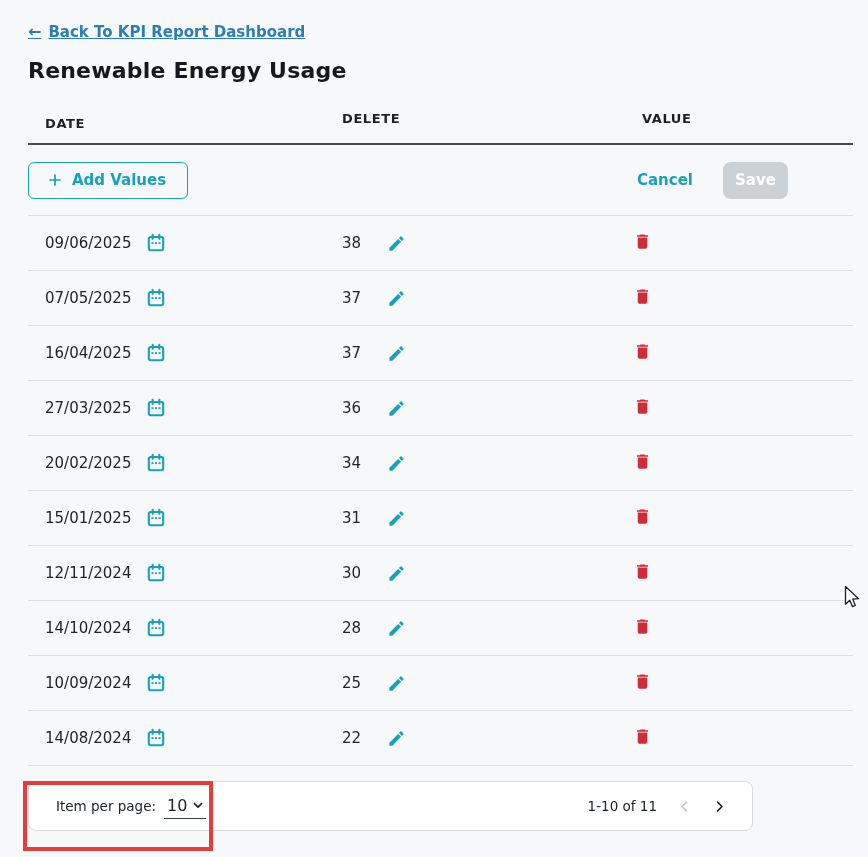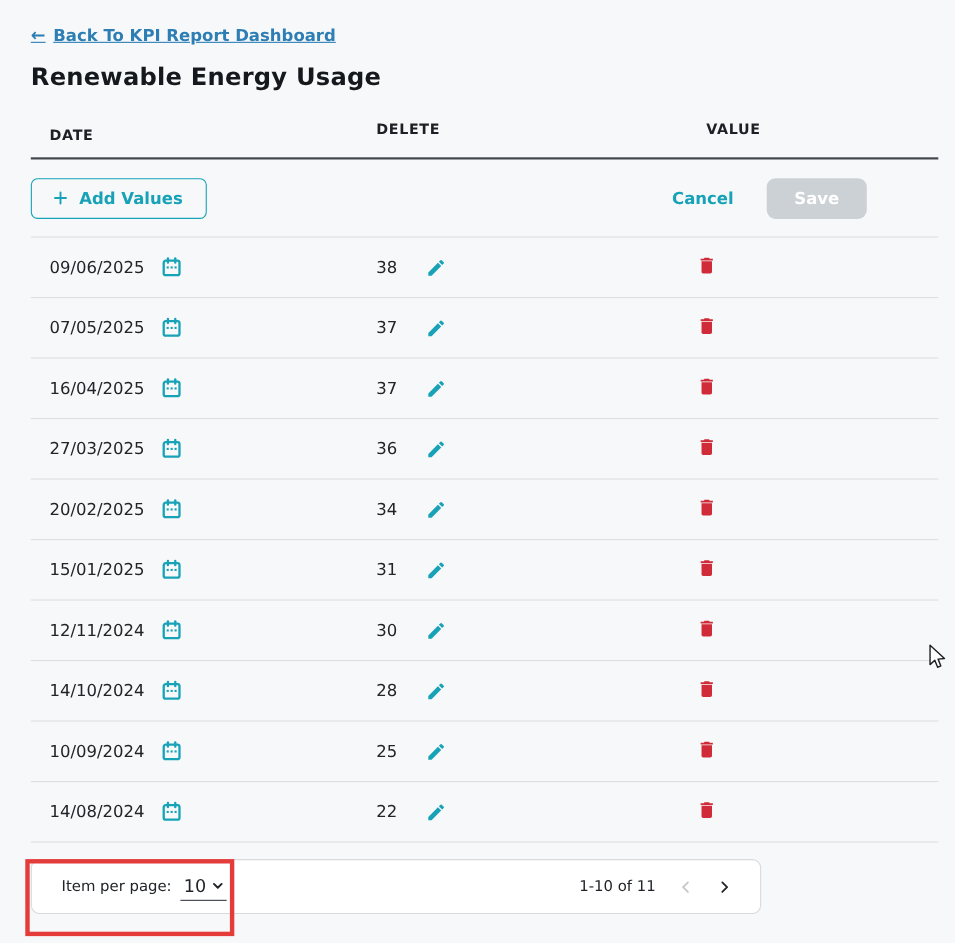--- a/index.html
+++ b/index.html
@@ -51,39 +51,39 @@
     border: 1.5px solid #17a2b8; border-radius: 6px;
     background: transparent; color: #17a2b8;
     font-family: inherit; font-size: 15px; font-weight: bold; cursor: pointer;
   }
   .right-actions { display: flex; align-items: center; gap: 30px; }
   .cancel-btn {
     background: none; border: none; color: #17a2b8;
     font-family: inherit; font-size: 15px; font-weight: bold; cursor: pointer;
   }
   .save-btn {
-    width: 91px; height: 37px; border: none; border-radius: 8px;
+    width: 65px; height: 37px; border: none; border-radius: 8px;
     background: #ccd1d5; color: #ffffff;
     font-family: inherit; font-size: 15px; font-weight: bold; cursor: default;
   }
   
   .data-row { height: 55px; border-bottom: 1px solid #dcdfe3; }
   .date-cell { display: flex; align-items: center; gap: 15px; padding-left: 17px; }
   .date-text { font-size: 15px; color: #212529; }
   .cal-btn, .edit-btn, .del-btn {
     background: none; border: none; padding: 0; cursor: pointer;
     display: inline-flex; align-items: center;
   }
   .value-cell { display: flex; align-items: center; }
   .value-text { min-width: 18px; text-align: right; font-size: 15px; }
   .edit-btn { margin-left: 26px; }
   .del-cell .del-btn { margin-left: -9px; }
   
   .pagination-bar {
-    margin-top: 15px; width: 664px; height: 50px;
+    margin-top: 15px; width: 725px; height: 50px;
     background: #ffffff; border: 1px solid #d8dbde; border-radius: 8px;
     display: flex; align-items: center; justify-content: space-between;
     padding: 0 25px 0 27px;
   }
   .ipp { display: flex; align-items: center; gap: 8px; font-size: 13.5px; color: #212529; }
   .ipp-select {
     display: inline-flex; align-items: center; gap: 4px;
     border: none; border-bottom: 1.5px solid #3a3f45; background: none;
     font-family: inherit; font-size: 16px; color: #212529;
     padding: 2px 1px 3px 3px; cursor: pointer;

